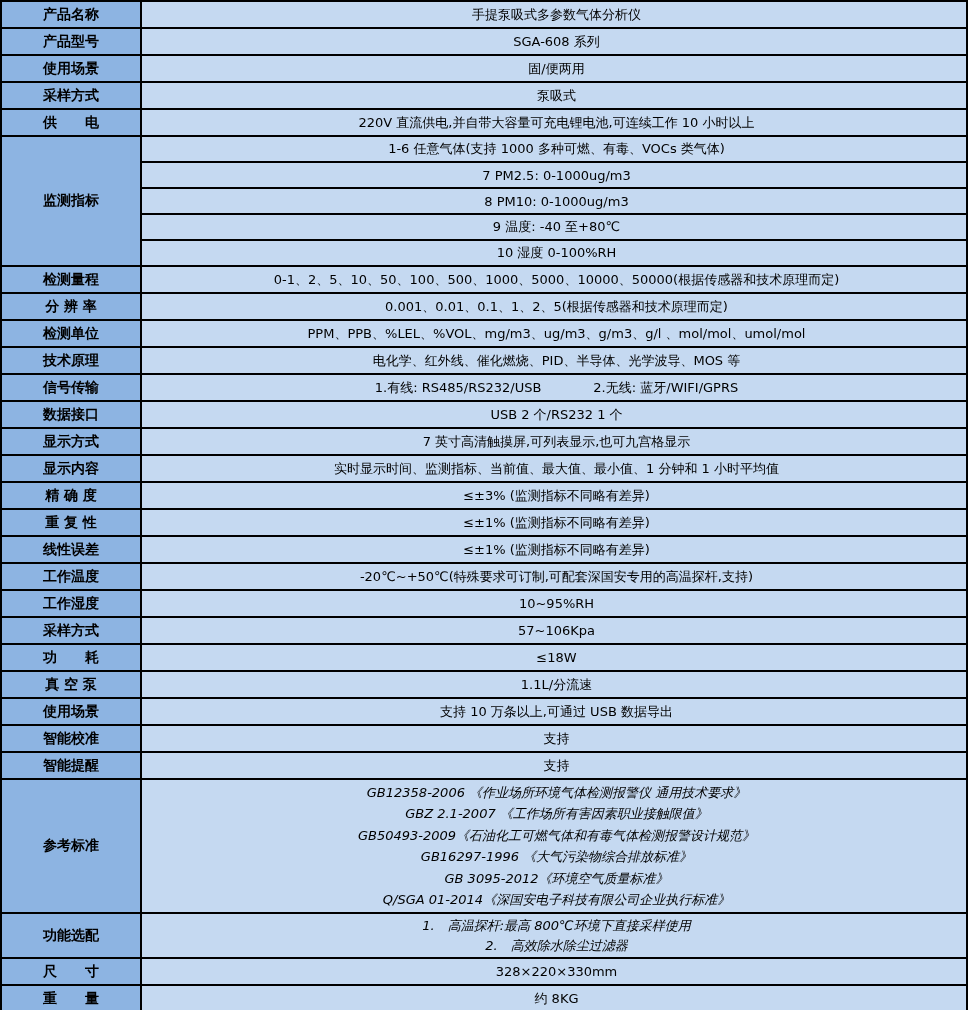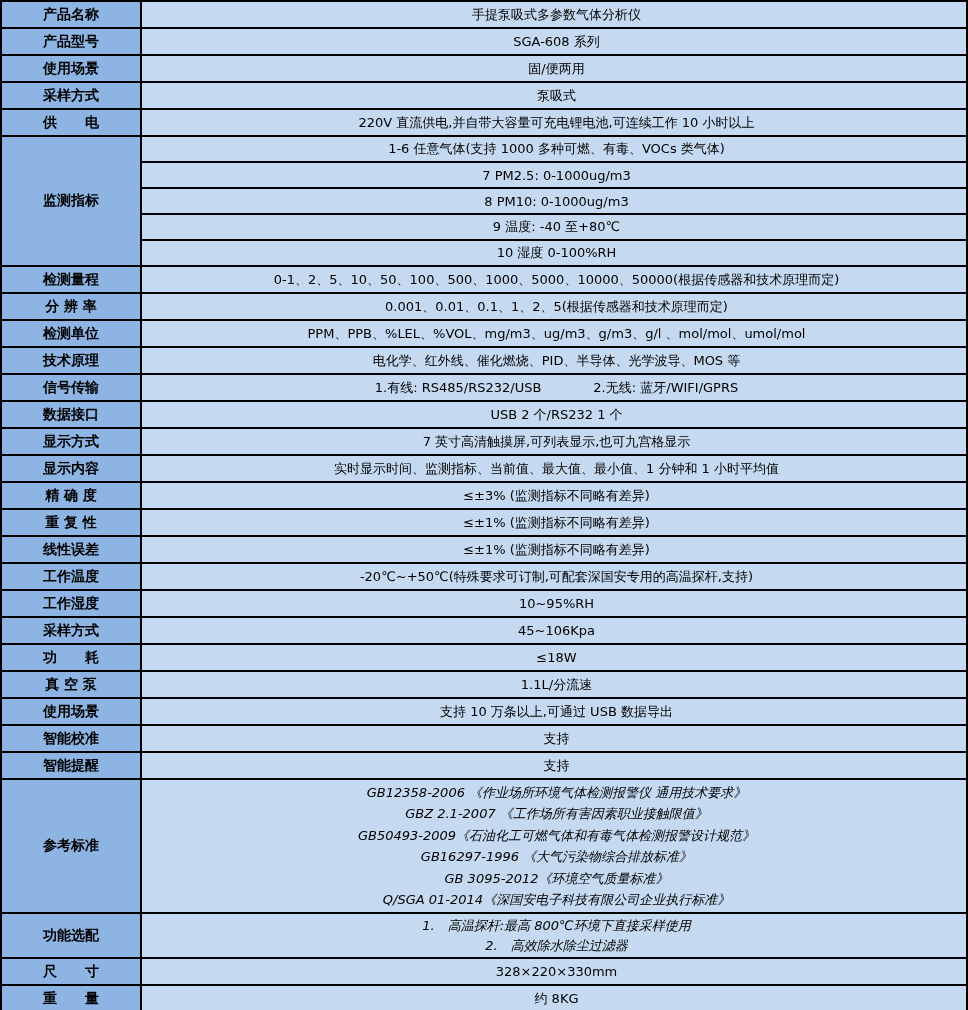--- a/index.html
+++ b/index.html
@@ -130,21 +130,21 @@
     <tr class="r">
       <td class="lbl">工作温度</td>
       <td class="val">-20℃~+50℃(特殊要求可订制,可配套深国安专用的高温探杆,支持)</td>
     </tr>
     <tr class="r">
       <td class="lbl">工作湿度</td>
       <td class="val">10~95%RH</td>
     </tr>
     <tr class="r">
       <td class="lbl">采样方式</td>
-      <td class="val">45~106Kpa</td>
+      <td class="val">57~106Kpa</td>
     </tr>
     <tr class="r">
       <td class="lbl">功　　耗</td>
       <td class="val">≤18W</td>
     </tr>
     <tr class="r">
       <td class="lbl">真 空 泵</td>
       <td class="val">1.1L/分流速</td>
     </tr>
     <tr class="r">

